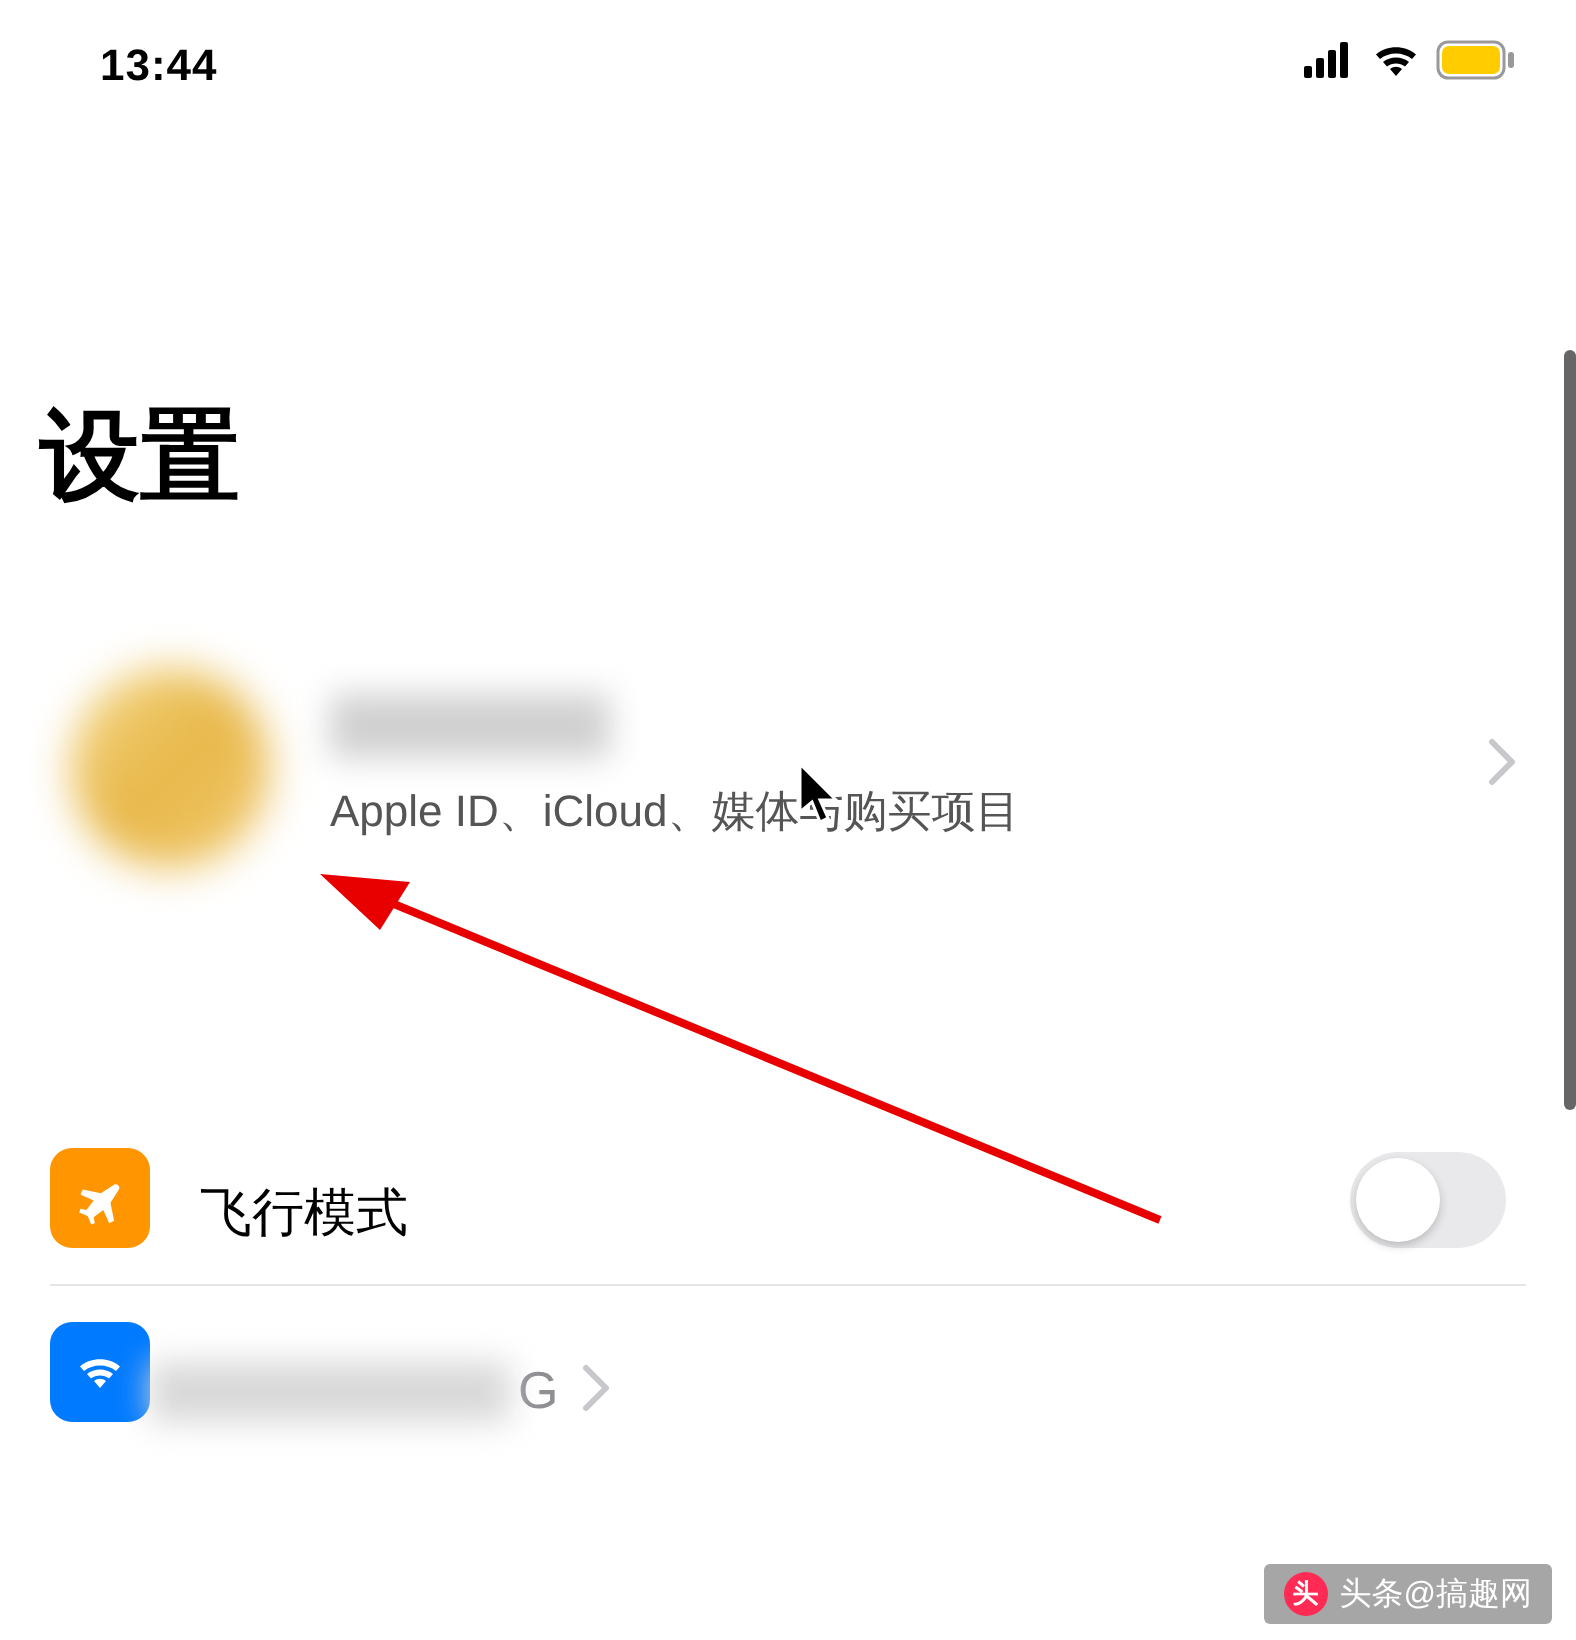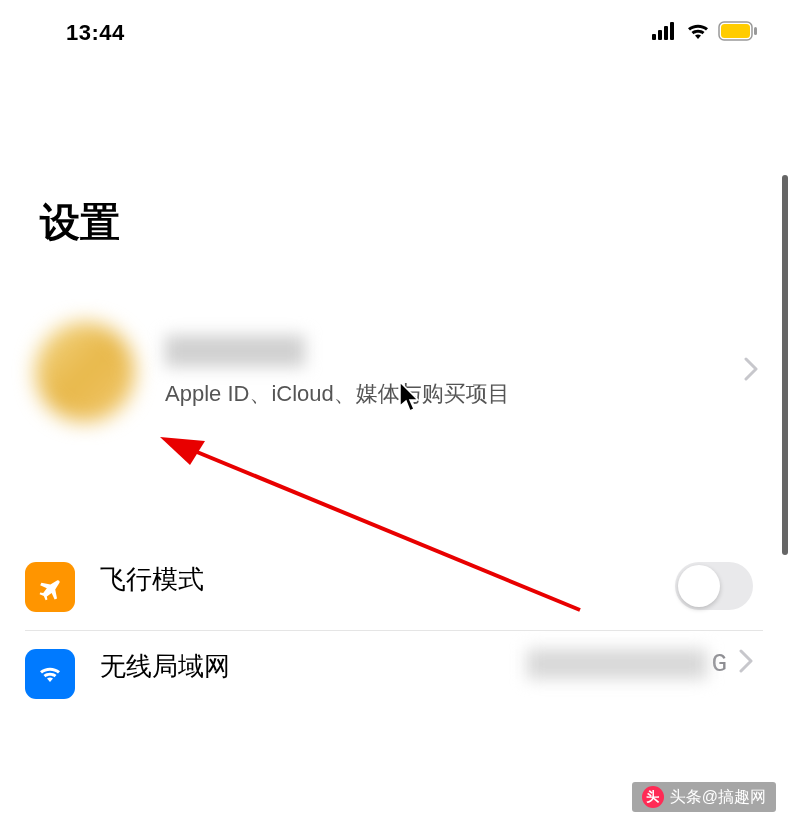--- a/index.html
+++ b/index.html
@@ -8,39 +8,39 @@
       background: #ffffff;
       width: 788px;
       height: 820px;
       overflow: hidden;
       position: relative;
     }
     .status-bar {
       display: flex;
       justify-content: space-between;
       align-items: center;
-      padding: 18px 30px 8px 66px;
+      padding: 18px 30px 8px 50px;
       height: 55px;
     }
     .status-time {
       font-size: 22px;
       font-weight: 600;
       color: #000;
       letter-spacing: 0.5px;
     }
     .status-right {
       display: flex;
       align-items: center;
       gap: 8px;
     }
     .page-title {
-      font-size: 40px;
+      font-size: 50px;
       font-weight: 700;
       color: #000;
-      padding: 140px 0 0 40px;
+      padding: 140px 0 0 20px;
     }
     .profile-row {
       display: flex;
       align-items: center;
       margin: 60px 25px 0 25px;
       padding: 12px 10px;
       position: relative;
     }
     .avatar {
       width: 100px;
@@ -71,25 +71,24 @@
       position: absolute;
       right: 5px;
       top: 50%;
       transform: translateY(-50%);
     }
     .settings-list {
       margin: 110px 25px 0 25px;
     }
     .list-row {
       display: flex;
-      align-items: flex-start;
+      align-items: flex-end;
       padding: 18px 10px 18px 0;
       border-bottom: 1px solid #e5e5e5;
       position: relative;
-      font-family: Liberation Mono, monospace;
     }
     .list-row:last-child { border-bottom: none; }
     .row-icon {
       width: 50px;
       height: 50px;
       border-radius: 11px;
       display: flex;
       align-items: center;
       justify-content: center;
       flex-shrink: 0;
@@ -240,21 +239,20 @@
   </div>
 
   <div class="list-row">
     <div class="row-icon icon-wifi">
       <svg width="30" height="30" viewBox="0 0 30 30">
         <path d="M15 23 L12 19.5 C13 18.8 14 18.4 15 18.4 C16 18.4 17 18.8 18 19.5 Z" fill="#fff"></path>
         <path d="M8.5 16 C12 13 18 13 21.5 16 L19.5 18.2 C17 16.2 13 16.2 10.5 18.2 Z" fill="#fff"></path>
         <path d="M5 12.2 C10.5 7.5 19.5 7.5 25 12.2 L23 14.5 C18.5 10.8 11.5 10.8 7 14.5 Z" fill="#fff"></path>
       </svg>
     </div>
-    <div class="row-label">无线局域网</div>
     <span class="wifi-value-blur"></span>
     <div class="row-value">G</div>
     <span>
       <svg width="14" height="24" viewBox="0 0 14 24">
           <path d="M2 2 L12 12 L2 22" stroke="#c7c7cc" stroke-width="3" fill="none" stroke-linecap="round" stroke-linejoin="round"></path>
         </svg>
     </span>
   </div>
 
 

